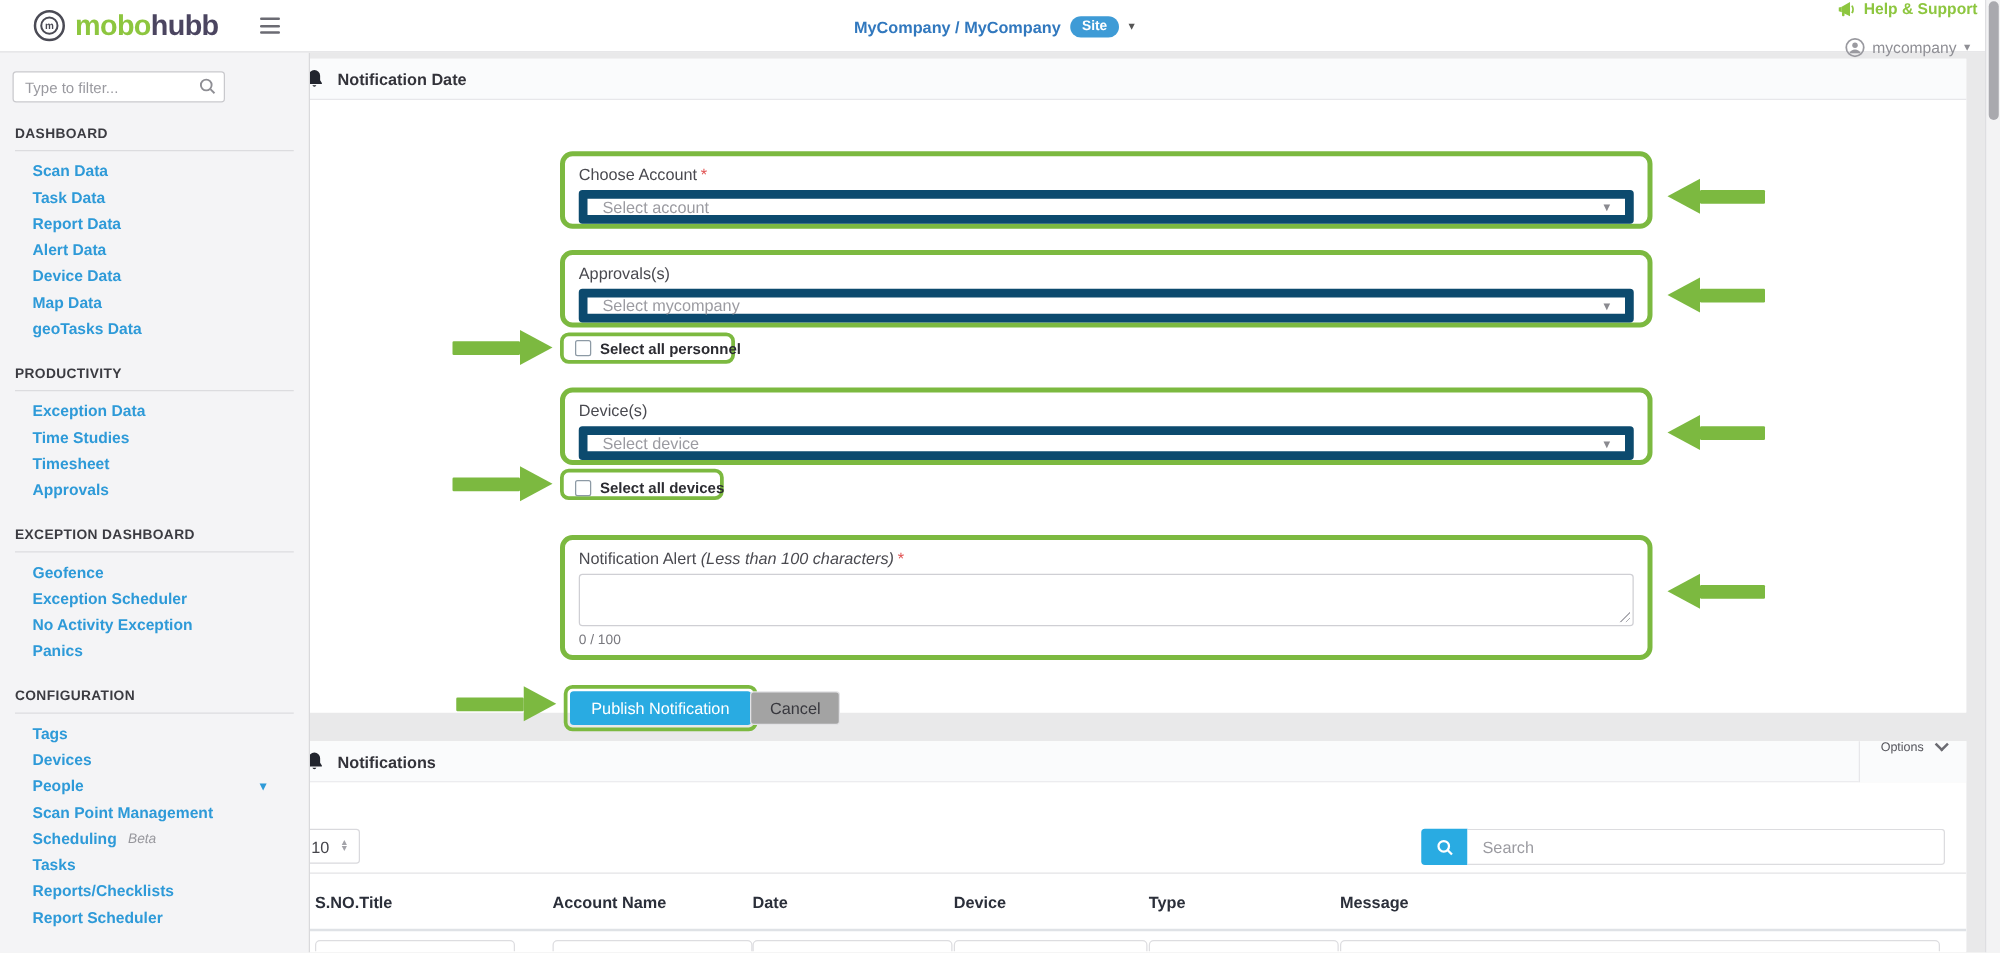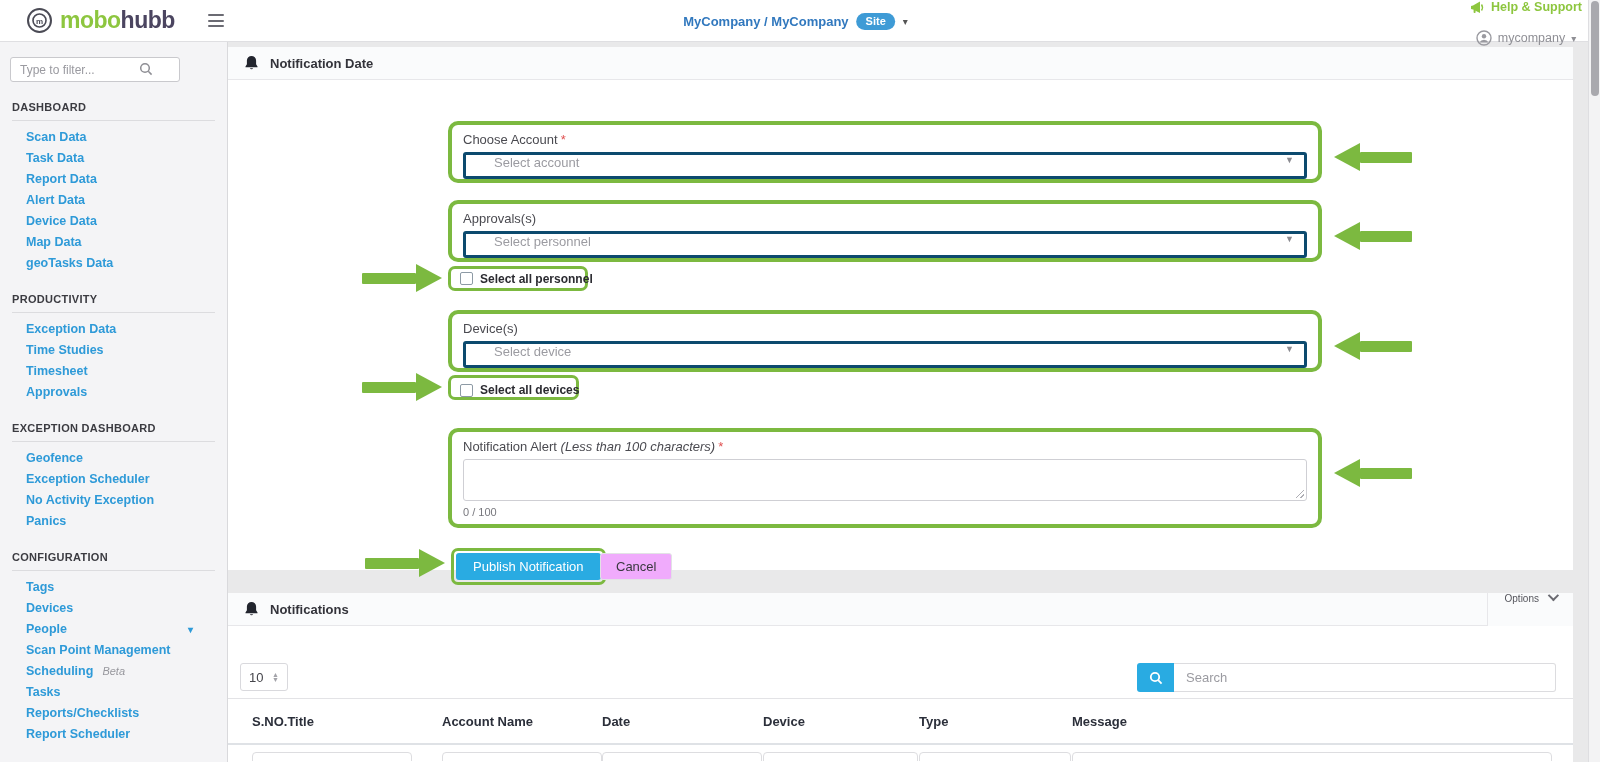--- a/index.html
+++ b/index.html
@@ -18,21 +18,21 @@
   .company { position:absolute; left:50%; top:0; transform:translateX(-52%); height:42px; display:flex; align-items:center; gap:8px; cursor:pointer; }
   .company-name { color:#3178be; font-weight:bold; font-size:13px; }
   .site-badge { background:#3e9bd6; color:#fff; font-size:11px; font-weight:bold; padding:2px 9px 3px; border-radius:10px; }
   .caret { color:#555; font-size:10px; }
   .top-right { position:absolute; right:18px; top:0; height:42px; display:flex; align-items:center; gap:16px;flex-direction:column; }
   .help-link { display:flex; align-items:center; gap:6px; color:#8dc63f; font-size:12.5px; font-weight:bold; cursor:pointer; }
   .user-menu { display:flex; align-items:center; gap:6px; color:#8f8f95; font-size:12.5px; cursor:pointer; }
   .user-menu .caret { color:#8f8f95; }
 
   
-  .sidebar { position:absolute; left:0; top:42px; width:228px; height:720px; background:#f4f4f6; border-right:1px solid #d9d9dc; overflow:hidden; z-index:2; }
+  .sidebar { position:absolute; left:0; top:42px; width:248px; height:720px; background:#f4f4f6; border-right:1px solid #d9d9dc; overflow:hidden; z-index:2; }
   .filter-wrap { position:relative; margin:15px 10px 0; }
   .filter-input { width:170px; height:25px; border:1px solid #c9c9cd; border-radius:3px; background:#fff; padding:0 26px 0 9px; font-size:12px; color:#555; font-family:"Liberation Sans",sans-serif; }
   .filter-input::placeholder { color:#9a9aa0; }
   .filter-icon { position:absolute; right:64px; top:5px; }
   .side-title { font-size:11px; font-weight:bold; color:#3b3b41; letter-spacing:.3px; margin:19px 12px 0; }
   .side-divider { border-bottom:1px solid #dcdcdf; margin:7px 12px 6px; }
   .side-item { display:flex; align-items:center; color:#2e9ad8; font-size:12.5px; font-weight:bold; padding:4px 14px 4px 26px; cursor:pointer; line-height:13px; }
   .side-item .spacer { flex:1; }
   .side-caret { color:#2e9ad8; font-size:10px; margin-right:20px; }
   .beta { font-style:italic; font-weight:normal; color:#97979d; font-size:11px; margin-left:9px; }
@@ -51,30 +51,30 @@
   .arrow { position:absolute; display:flex; align-items:center; }
   .arrow .shaft { height:11px; background:#7cb940; flex:1; border-radius:1px; }
   .arrow .head-l { width:0; height:0; border-top:14px solid transparent; border-bottom:14px solid transparent; border-right:26px solid #7cb940; }
   .arrow .head-r { width:0; height:0; border-top:14px solid transparent; border-bottom:14px solid transparent; border-left:26px solid #7cb940; }
 
   
   .fgroup { position:absolute; padding:7px 11px; }
   .flabel { font-size:13px; color:#4a4a50; white-space:nowrap; }
   .flabel .hint { font-style:italic; }
   .req { color:#e05151; margin-left:3px; }
-  .select { margin-top:5px; height:27px; border:3px solid #0c4a6e; border-radius:3px; background:#fff; display:flex; align-items:flex-start; padding:0 28px; font-size:13px; color:#9b9ba1; cursor:pointer; position:relative; }
+  .select { margin-top:5px; height:27px; border:7px solid #0c4a6e; border-radius:3px; background:#fff; display:flex; align-items:center; padding:0 12px; font-size:13px; color:#9b9ba1; cursor:pointer; position:relative; }
   .select .sel-caret { position:absolute; right:10px; color:#8a8a90; font-size:9px; }
   .checkbox { width:13px; height:13px; border:1px solid #8d9aa5; border-radius:2px; background:#fff; cursor:pointer; flex:0 0 auto; }
   .cb-label { font-size:12px; font-weight:bold; color:#2b2b31; white-space:nowrap; }
   .txtarea { margin-top:5px; height:42px; border:1px solid #cfcfd4; border-radius:3px; background:#fff; position:relative; }
   .grip { position:absolute; right:2px; bottom:2px; width:9px; height:9px; background:repeating-linear-gradient(-45deg, transparent 0 2px, #aeaeb4 2px 3px); clip-path:polygon(100% 0, 100% 100%, 0 100%); }
   .counter { margin-top:5px; font-size:11px; color:#77777d; }
   .btn-publish { background:#29abe2; color:#fff; border:none; border-radius:3px; font-size:13px; padding:0 17px; height:27px; cursor:pointer; font-family:"Liberation Sans",sans-serif; }
   .pub-wrap { position:absolute; border:3px solid #7cb940; border-radius:7px; padding:2px; display:flex; }
-  .btn-cancel { background:#f0abfc; color:#38383e; border:1px solid #e2e2e5; border-radius:3px; font-size:13px; padding:0 15px; height:27px; cursor:pointer; font-family:"Liberation Sans",sans-serif; }
+  .btn-cancel { background:#a3a3a3; color:#38383e; border:1px solid #e2e2e5; border-radius:3px; font-size:13px; padding:0 15px; height:27px; cursor:pointer; font-family:"Liberation Sans",sans-serif; }
 
   
   .notif-panel { top:551px; height:169px; }
   .options-btn { position:absolute; right:0; top:0; height:33px; border-left:1px solid #e7e7ea; display:flex; align-items:flex-start; gap:9px; padding:0 17px; color:#55555c; font-size:10px; cursor:pointer; background:#fafbfc; }
   .chev { width:8px; height:8px; border-right:2px solid #6b6b72; border-bottom:2px solid #6b6b72; transform:rotate(45deg) translateY(-2px); }
   .notif-body { position:relative; width:100%; height:135px; background:#fff; overflow:hidden; }
   .spinner { position:absolute; left:12px; top:37px; width:48px; height:28px; border:1px solid #d9d9dd; border-radius:3px; background:#fff; display:flex; align-items:center; padding:0 8px; font-size:13px; color:#45454b; }
   .spin-arrows { margin-left:auto; display:flex; flex-direction:column; line-height:5px; color:#a3a3a9; font-size:7px; cursor:pointer; }
   .search-group { position:absolute; right:17px; top:37px; display:flex; height:29px; width:419px; }
   .search-btn { width:37px; background:#29abe2; border:none; border-radius:3px 0 0 3px; display:flex; align-items:center; justify-content:center; cursor:pointer; }
@@ -246,21 +246,21 @@
         </div>
       </div>
       <div class="arrow" style="left:1106px; top:62px; width:78px; height:30px;">
           <span class="head-l"></span>
           <span class="shaft"></span>
         </div>
 
       <div class="ann-box fgroup" style="left:220px; top:120px; width:874px; height:62px;">
         <div class="flabel">Approvals(s)</div>
         <div class="select">
-          <span>Select personnel</span>
+          <span>Select mycompany</span>
           <span class="sel-caret">▼</span>
         </div>
       </div>
       <div class="arrow" style="left:1106px; top:141px; width:78px; height:30px;">
           <span class="head-l"></span>
           <span class="shaft"></span>
         </div>
       <div class="ann-box-sm" style="left:220px; top:186px; width:140px; height:25px;">
         <span class="checkbox"></span>
         <span class="cb-label">Select all personnel</span>

